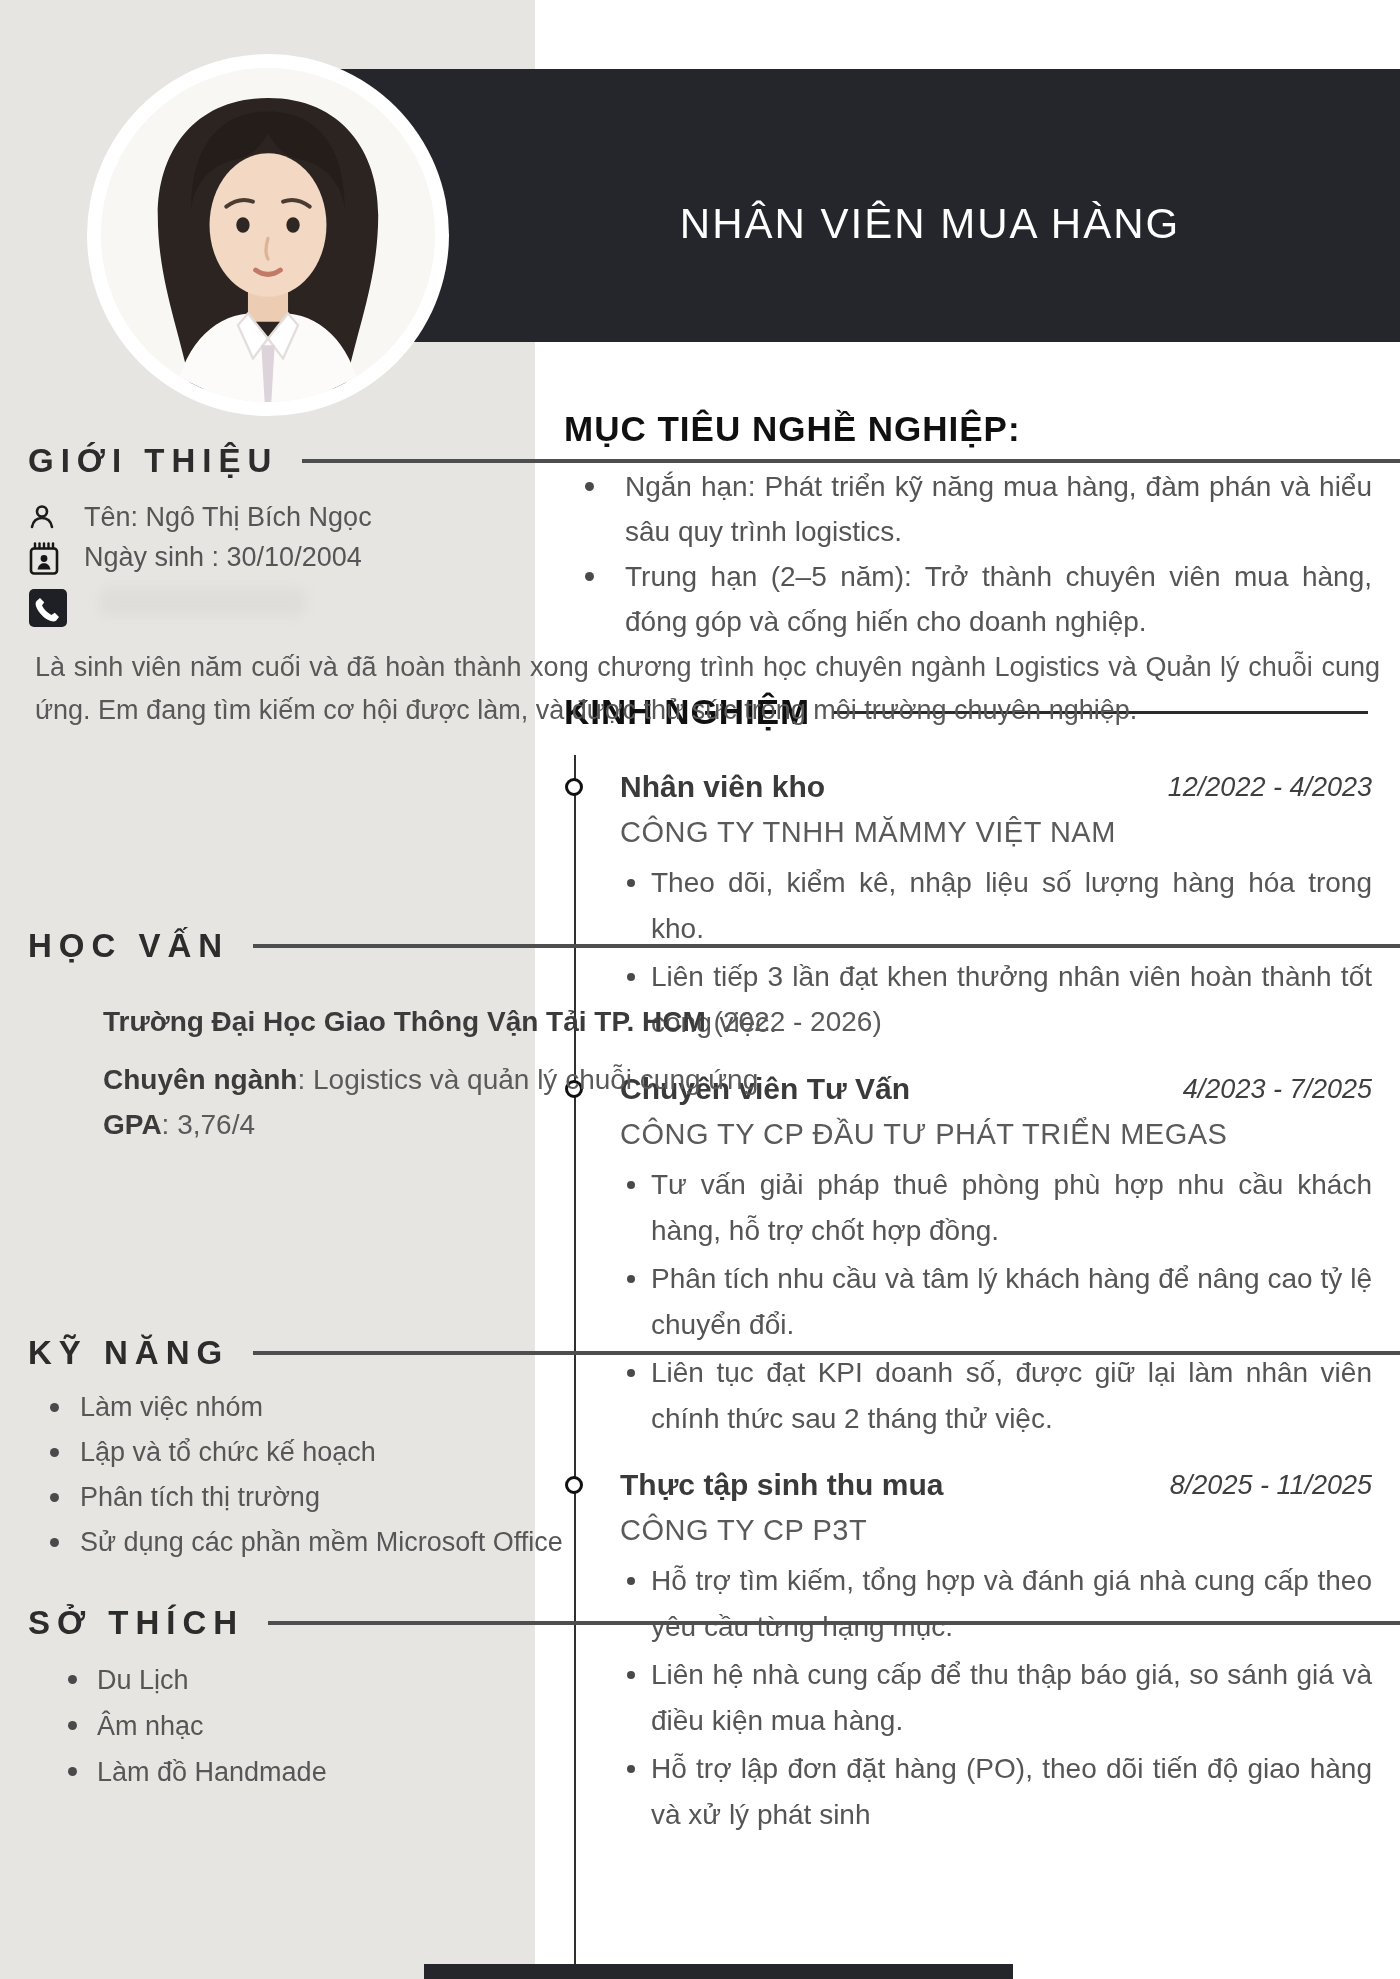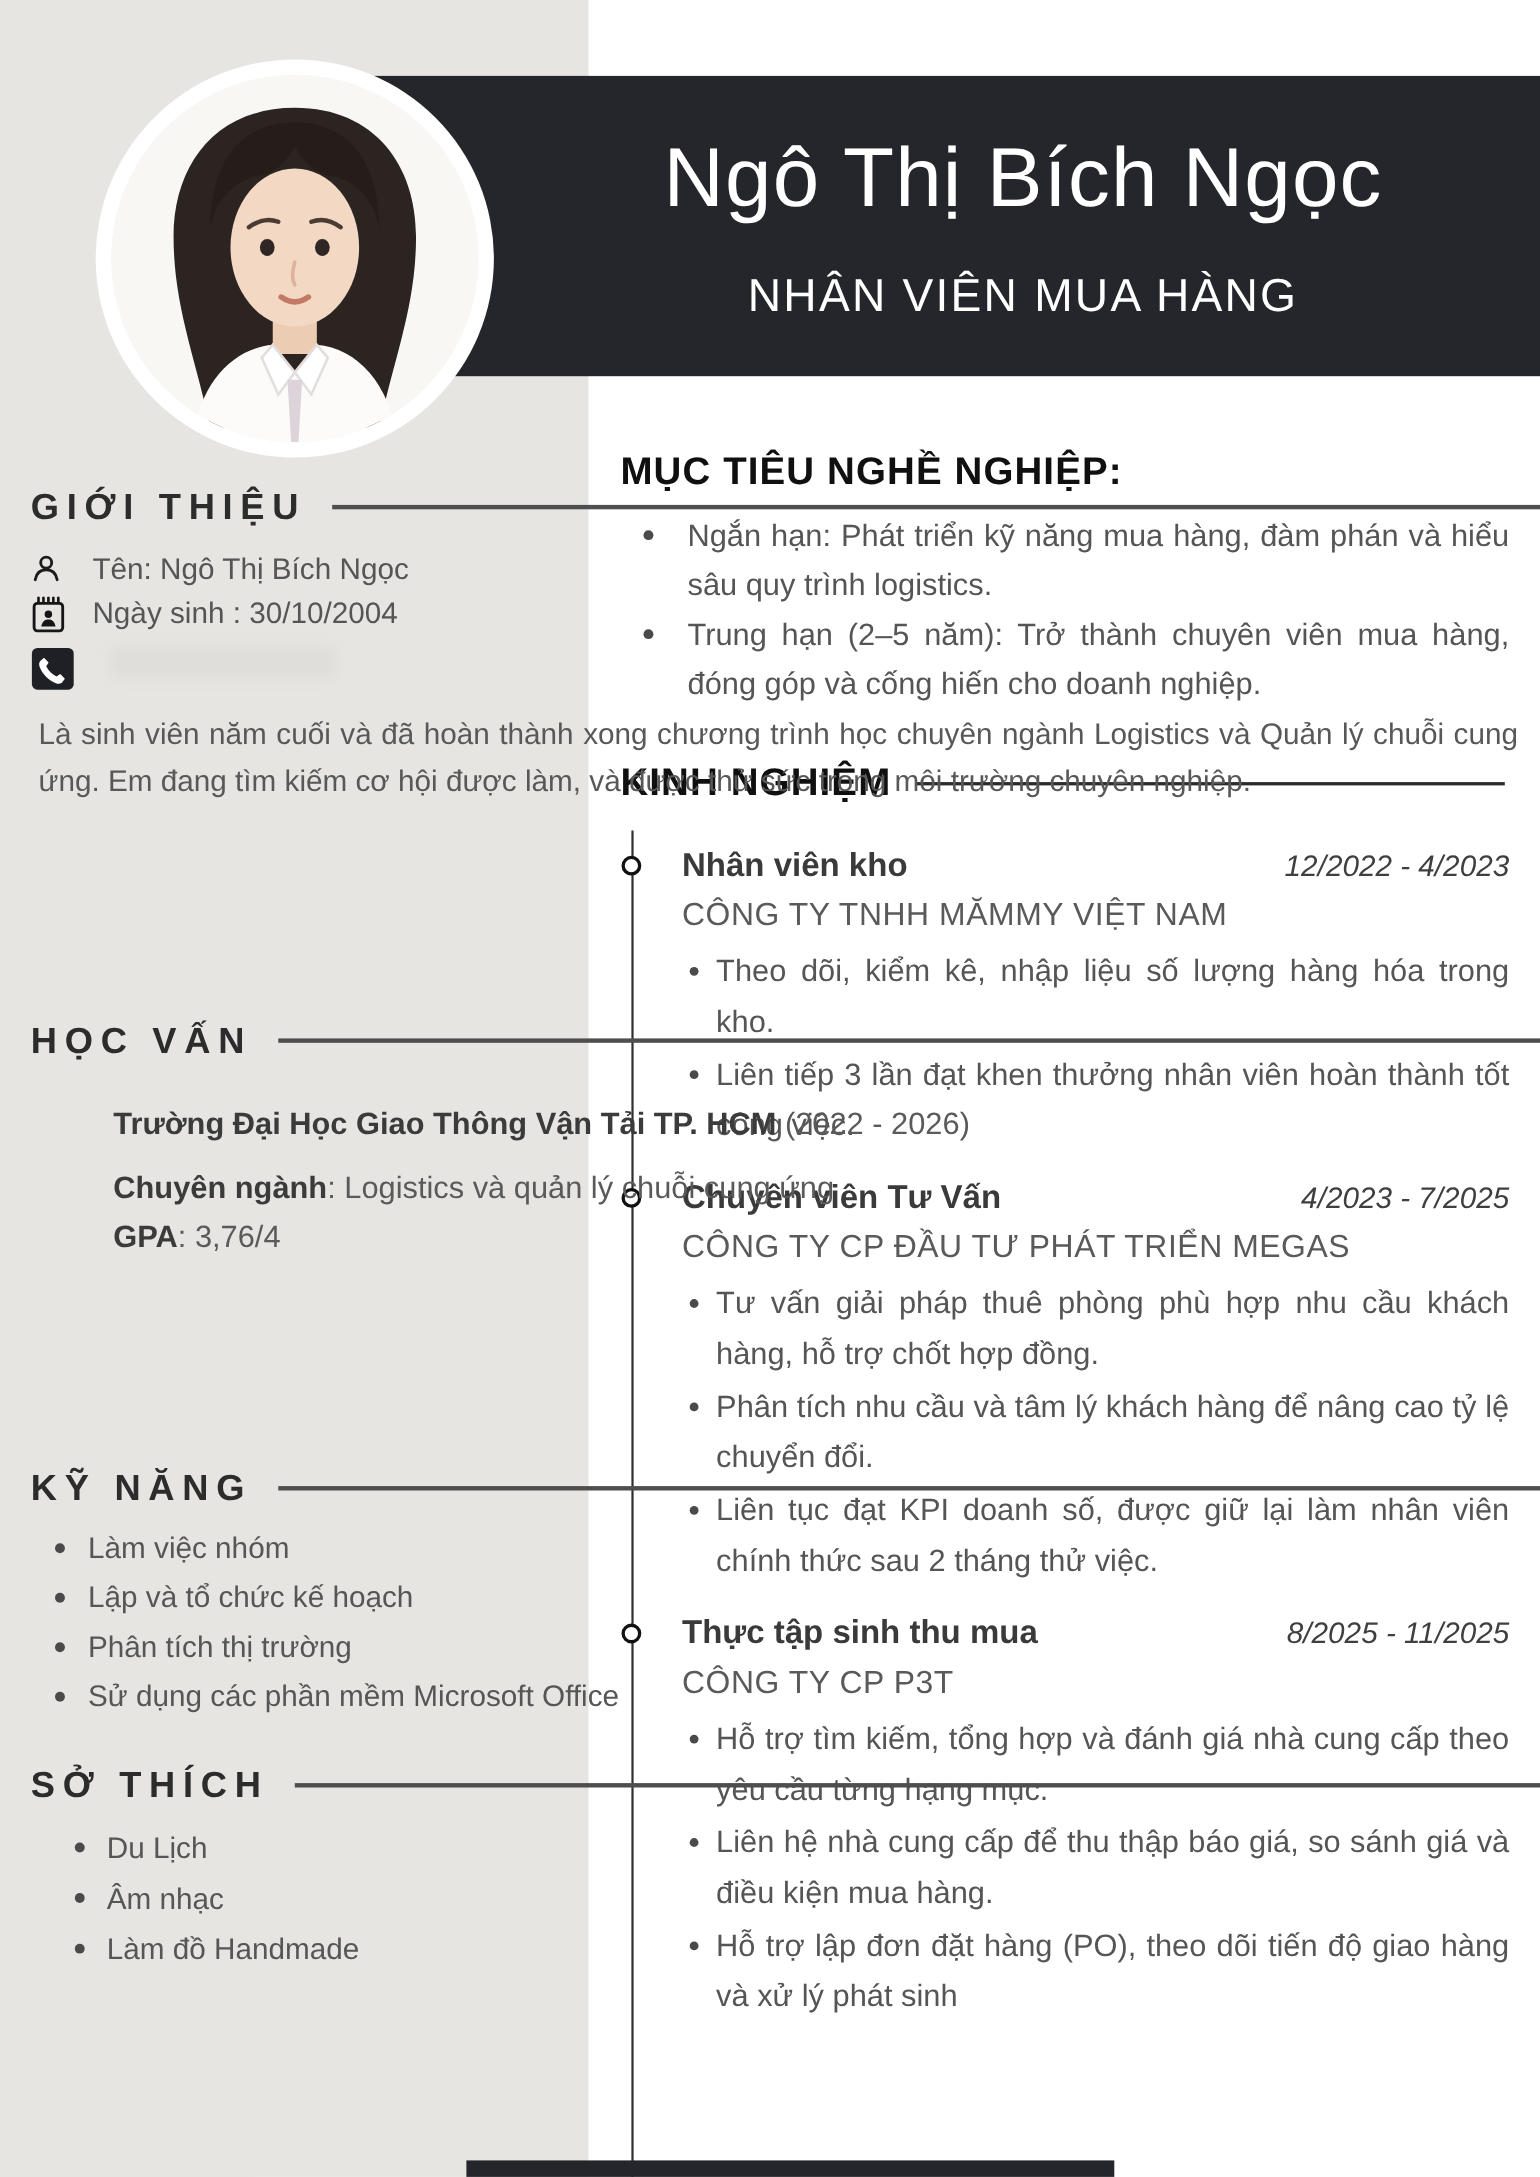--- a/index.html
+++ b/index.html
@@ -131,21 +131,20 @@
   }
   .icon-svg { display:block; }
 </style>
 </head>
 <body>
 
 <div class="sidebar"></div>
 
 <div class="banner">
   <div class="banner-inner">
-    <div class="person-name">Ngô Thị Bích Ngọc</div>
     <div class="person-role">NHÂN VIÊN MUA HÀNG</div>
   </div>
 </div>
 
 <div class="photo-ring">
   <div class="photo">
     <svg viewBox="0 0 100 100">
       <rect width="100" height="100" fill="#f8f7f4"></rect>
       <path d="M50,9 C28,9 17,25 17,44 C17,63 23,77 27,96 L73,96 C77,77 83,63 83,44 C83,25 72,9 50,9 Z" fill="#2b2421"></path>
       <path d="M44,62 h12 v14 h-12 z" fill="#edccb4"></path>

